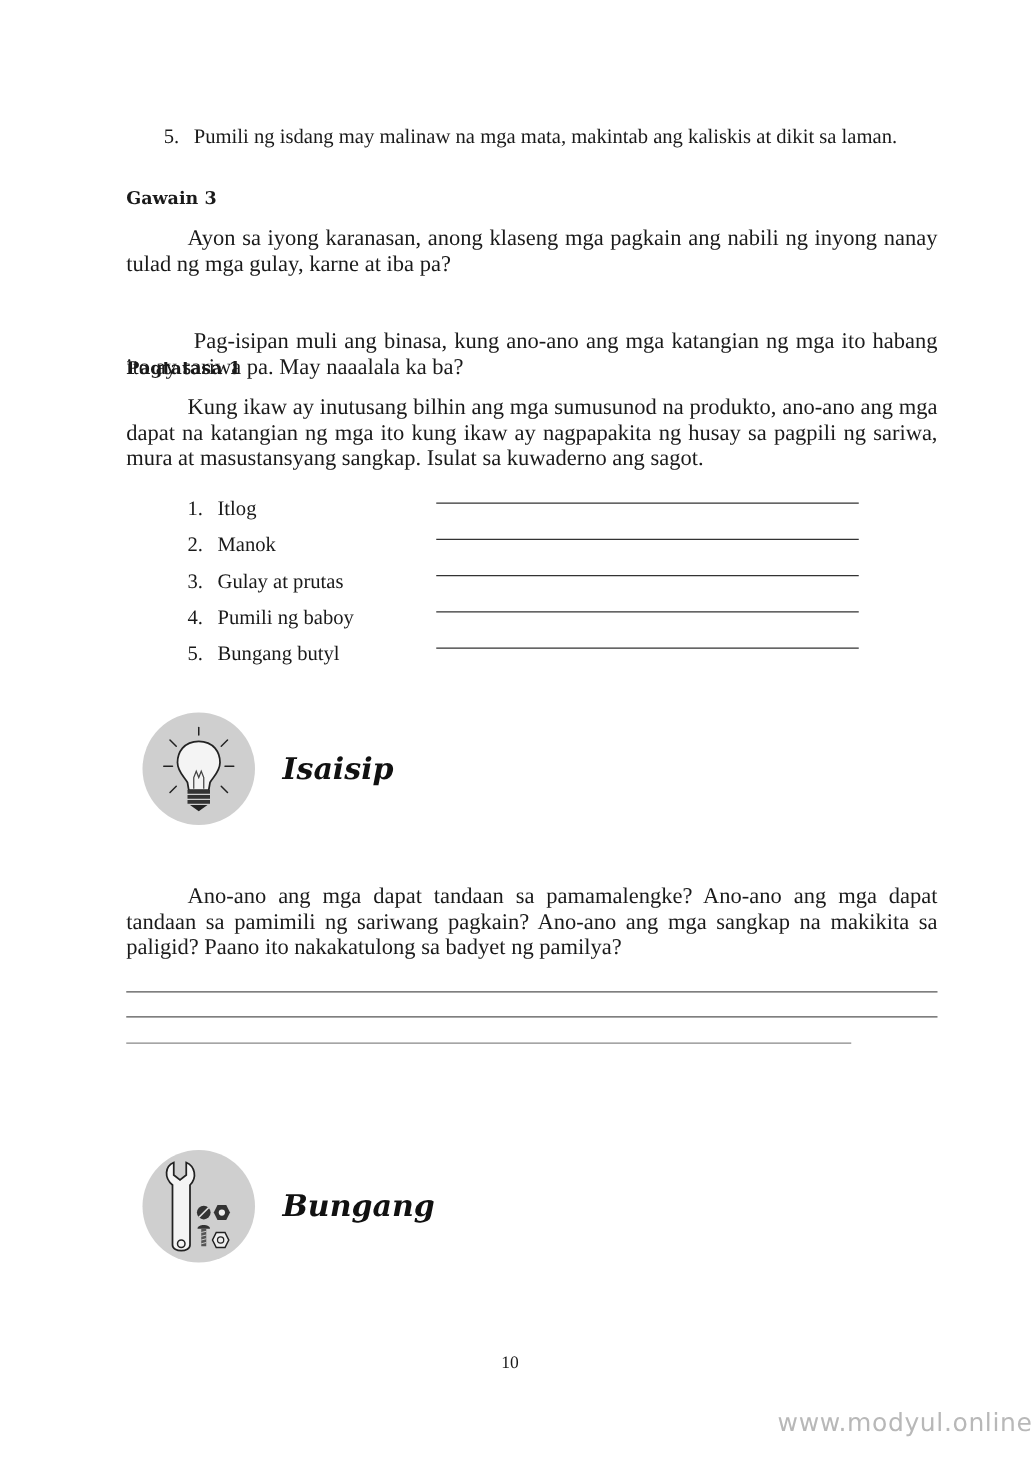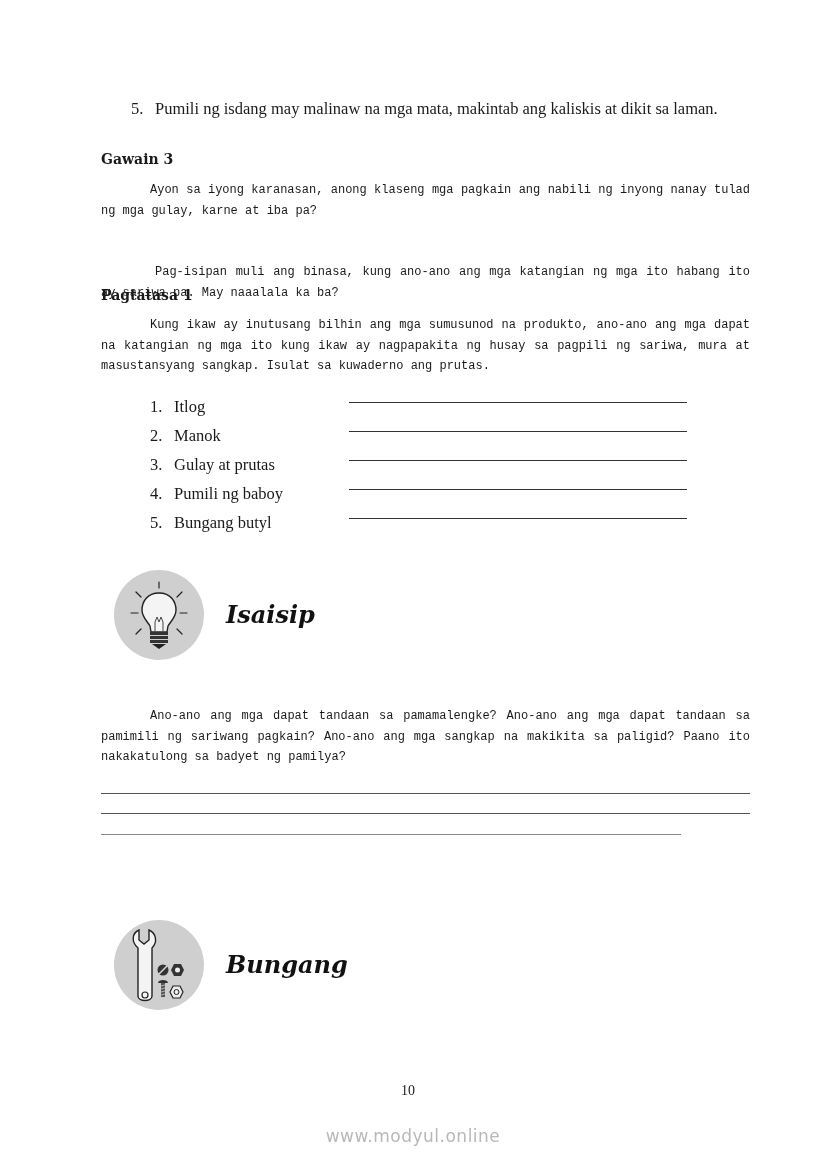--- a/index.html
+++ b/index.html
@@ -4,57 +4,57 @@
   <style>
     html, body { margin: 0; padding: 0; background: #ffffff; }
     body {
       width: 826px; height: 1169px; position: relative; overflow: hidden;
       font-family: "DejaVu Serif", "Liberation Serif", serif;
       color: #1a1a1a;
     }
     .serif { font-family: "Liberation Serif", "DejaVu Serif", serif; }
     .abs { position: absolute; }
     .body-text {
-      font-family: Liberation Mono, monospace;
-      font-size: 12px; line-height: 20.5px; text-align: justify;
+      font-family: Liberation Serif, serif;
+      font-size: 18px; line-height: 20.5px; text-align: justify;
       text-align-last: left;
     }
     .indent { text-indent: 49px; }
     .heading {
       font-family: "DejaVu Serif", serif; font-weight: bold; font-size: 14px;
     }
     .list5 { left: 131px; top: 99px; width: 620px; font-size: 16.5px; line-height: 20px; }
     .list5 .num { position: absolute; left: 0; top: 0; }
     .list5 .txt { margin-left: 24px; display: block; }
     .qitem { position: absolute; left: 150px; font-size: 16.5px; font-family: "Liberation Serif", "DejaVu Serif", serif; margin-top: 12px; }
     .qitem .n { display: inline-block; width: 24px; }
     .answer-line { position: absolute; left: 349px; width: 338px; border-bottom: 1px solid #333; height: 0; }
     .full-line { position: absolute; left: 101px; width: 649px; border-bottom: 1px solid #555; height: 0; }
     .section-icon { position: absolute; width: 90px; height: 90px; border-radius: 50%; background: #cfcfcf; }
     .section-title {
       position: absolute; font-family: "DejaVu Serif", serif; font-weight: bold;
       font-style: italic; font-size: 24px; color: #111;
     }
     .page-num { position: absolute; left: 0; width: 816px; top: 1083px; text-align: center; font-size: 14px; font-family: "Liberation Serif", serif; }
-    .watermark { position: absolute; left: 0; width: 826px; top: 1126px; text-align: center; font-size: 17px; color: #b8b8b8; font-family: "DejaVu Sans", sans-serif; letter-spacing: 0.5px; }
+    .watermark { position: absolute; left: 0; width: 826px; top: 1126px; text-align: right; font-size: 20px; color: #b8b8b8; font-family: "DejaVu Sans", sans-serif; letter-spacing: 0.5px; }
   </style>
 </head>
 <body>
 
 <div class="abs list5 serif">
   <span class="num">5.</span>
   <span class="txt">Pumili ng isdang may malinaw na mga mata, makintab ang kaliskis at dikit sa laman.</span>
 </div>
 
 <div class="abs heading" style="left:101px; top:151px;">Gawain 3</div>
 <div class="abs body-text indent" style="left:101px; top:180px; width:649px;">Ayon sa iyong karanasan, anong klaseng mga pagkain ang nabili ng inyong nanay tulad ng mga gulay, karne at iba pa?</div>
 <div class="abs body-text indent" style="left:101px; top:233px; width:649px; text-indent:54px;margin-top:29px;">Pag-isipan muli ang binasa, kung ano-ano ang mga katangian ng mga ito habang ito ay sariwa pa. May naaalala ka ba?</div>
 
 <div class="abs heading" style="left:101px; top:287px;">Pagtatasa 1</div>
-<div class="abs body-text indent" style="left:101px; top:315px; width:649px;">Kung ikaw ay inutusang bilhin ang mga sumusunod na produkto, ano-ano ang mga dapat na katangian ng mga ito kung ikaw ay nagpapakita ng husay sa pagpili ng sariwa, mura at masustansyang sangkap. Isulat sa kuwaderno ang prutas.</div>
+<div class="abs body-text indent" style="left:101px; top:315px; width:649px;">Kung ikaw ay inutusang bilhin ang mga sumusunod na produkto, ano-ano ang mga dapat na katangian ng mga ito kung ikaw ay nagpapakita ng husay sa pagpili ng sariwa, mura at masustansyang sangkap. Isulat sa kuwaderno ang sagot.</div>
 
 <div>
   <div class="qitem" style="top:385px;">
     <span class="n">1.</span><span>Itlog</span>
   </div>
   <div class="answer-line" style="top:402px;"></div>
 
   <div class="qitem" style="top:414px;">
     <span class="n">2.</span><span>Manok</span>
   </div>

